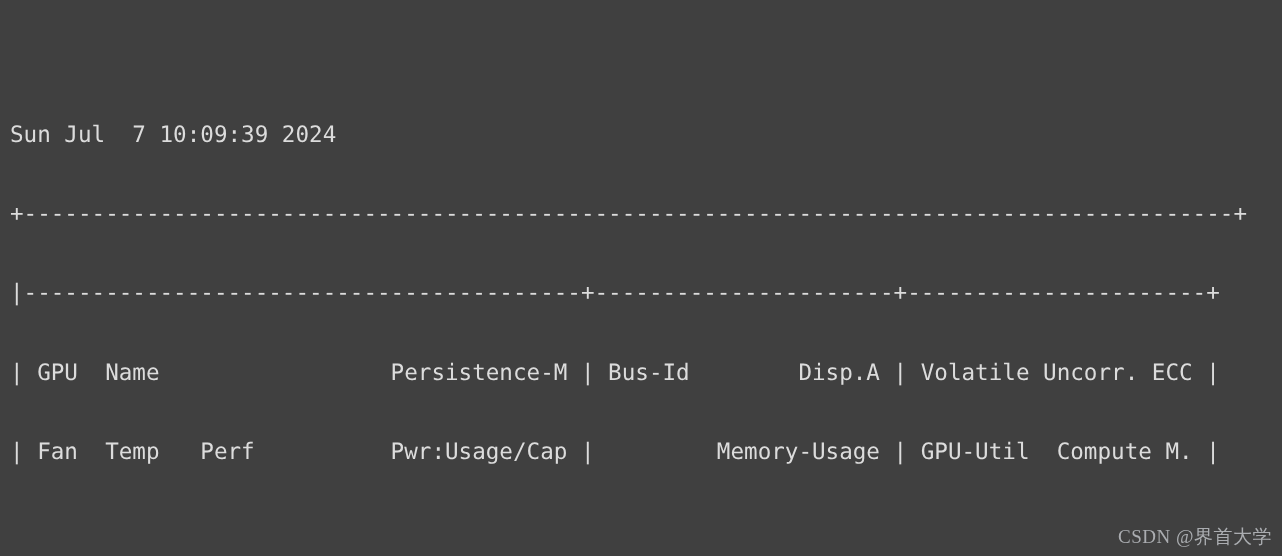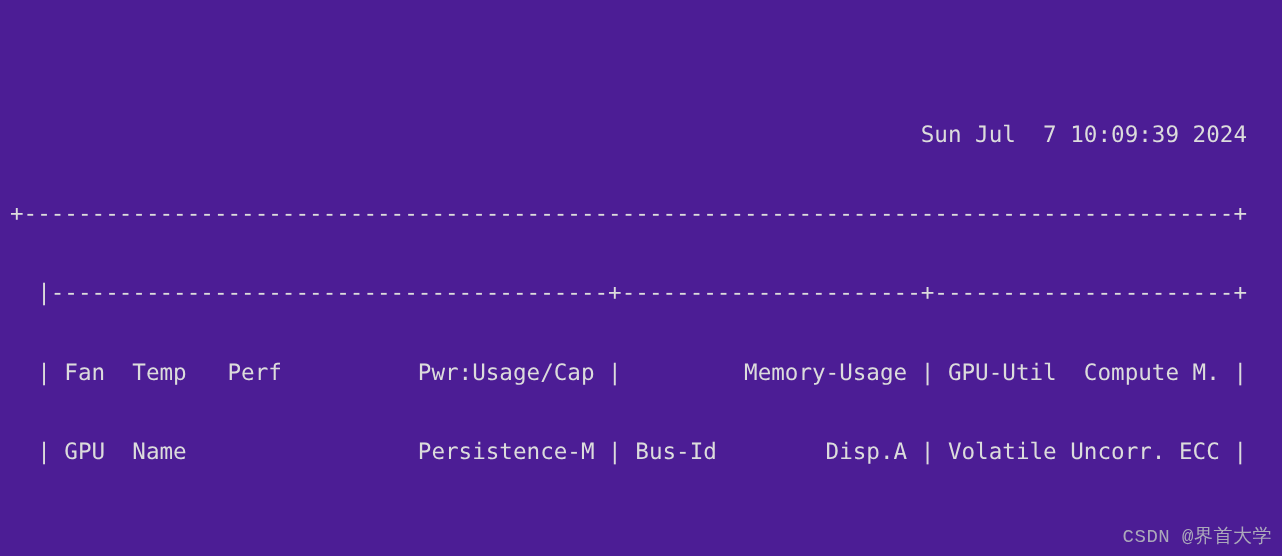--- a/index.html
+++ b/index.html
@@ -10,28 +10,27 @@
   body {
     width: 1282px;
     height: 556px;
     overflow: hidden;
     font-family: "DejaVu Sans Mono", "Liberation Mono", monospace;
   }
   #terminal {
     position: relative;
     width: 1282px;
     height: 556px;
-    background: #4c1d95;
+    background: #404040;
     color: #dcdcdc;
     font-family: "DejaVu Sans Mono", "Liberation Mono", monospace;
     font-size: 21px;
     line-height: 26.4px;
     letter-spacing: 0px;
     overflow: hidden;
-    text-align: right;
   }
   #screen {
     position: absolute;
     left: 10px;
     top: -10px;
     white-space: pre;
     font-family: "DejaVu Sans Mono", "Liberation Mono", monospace;
     font-size: 21px;
     line-height: 26.4px;
     color: #dcdcdc;
@@ -41,42 +40,42 @@
   }
   .row {
     display: block;
     height: 26.4px;
     white-space: pre;
   }
   .watermark {
     position: absolute;
     right: 10px;
     bottom: 6px;
-    font-family: Liberation Mono, monospace;
+    font-family: Liberation Serif, serif;
     font-size: 19px;
     color: #b9bcc0;
     opacity: 0.88;
     letter-spacing: 0.5px;
     pointer-events: none;
     white-space: pre;
     margin-top: 48px;
   }
 </style>
 </head>
 <body>
 
 <div id="terminal">
 
   <div id="screen" style="font-size: 22.5965px;">
     <span class="row"></span>
     <span class="row">Sun Jul  7 10:09:39 2024</span>
     <span class="row">+-----------------------------------------------------------------------------------------+</span>
     <span class="row">|-----------------------------------------+----------------------+----------------------+</span>
+    <span class="row">| GPU  Name                 Persistence-M | Bus-Id        Disp.A | Volatile Uncorr. ECC |</span>
     <span class="row">| Fan  Temp   Perf          Pwr:Usage/Cap |         Memory-Usage | GPU-Util  Compute M. |</span>
-    <span class="row">| GPU  Name                 Persistence-M | Bus-Id        Disp.A | Volatile Uncorr. ECC |</span>
     
     
     
     
     
     
     
     
     
     

